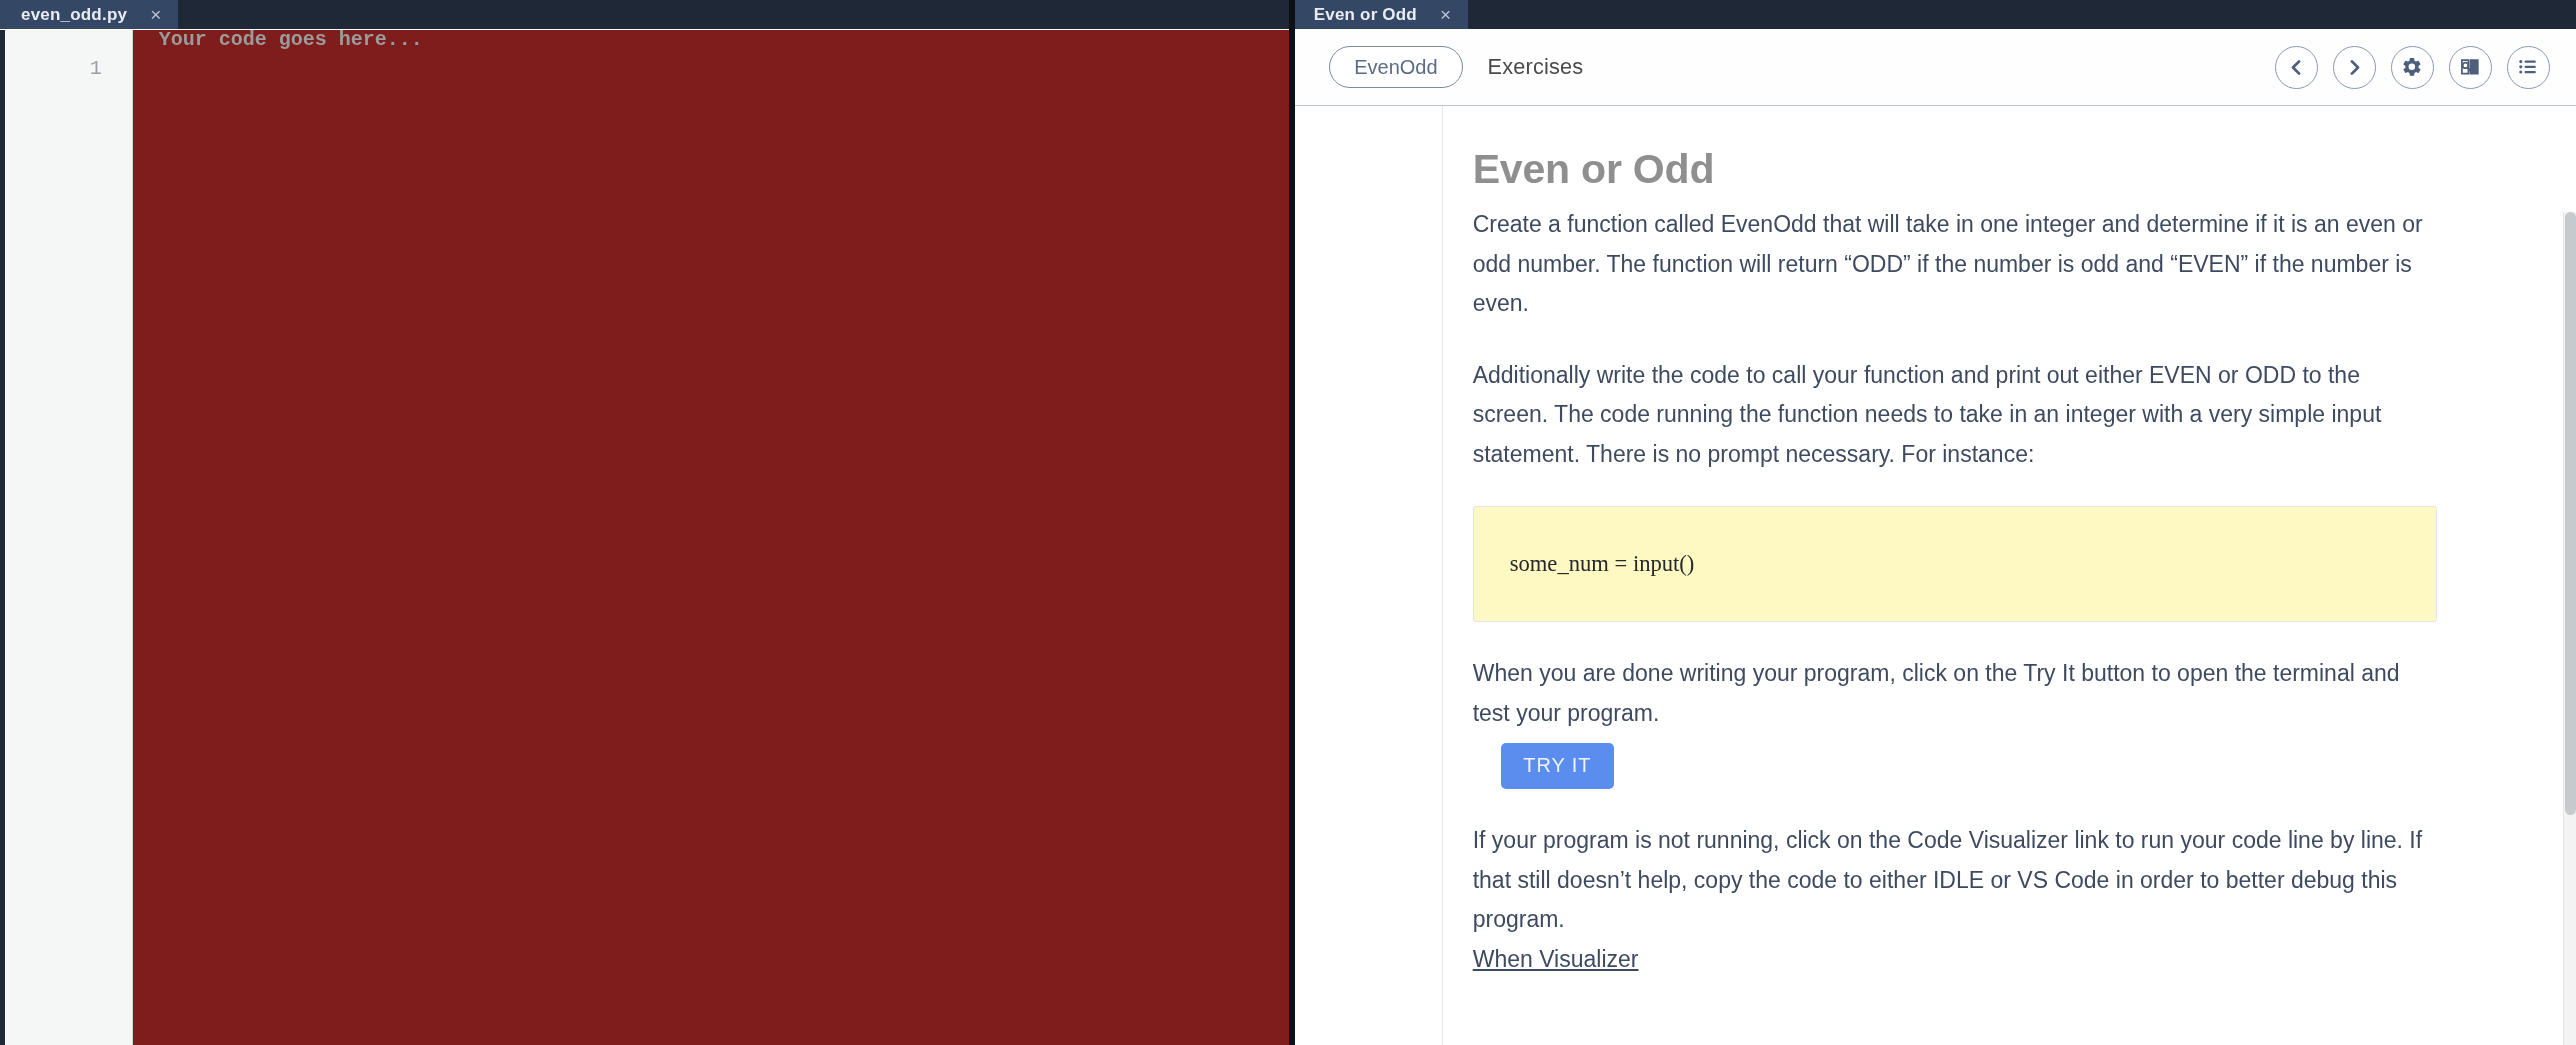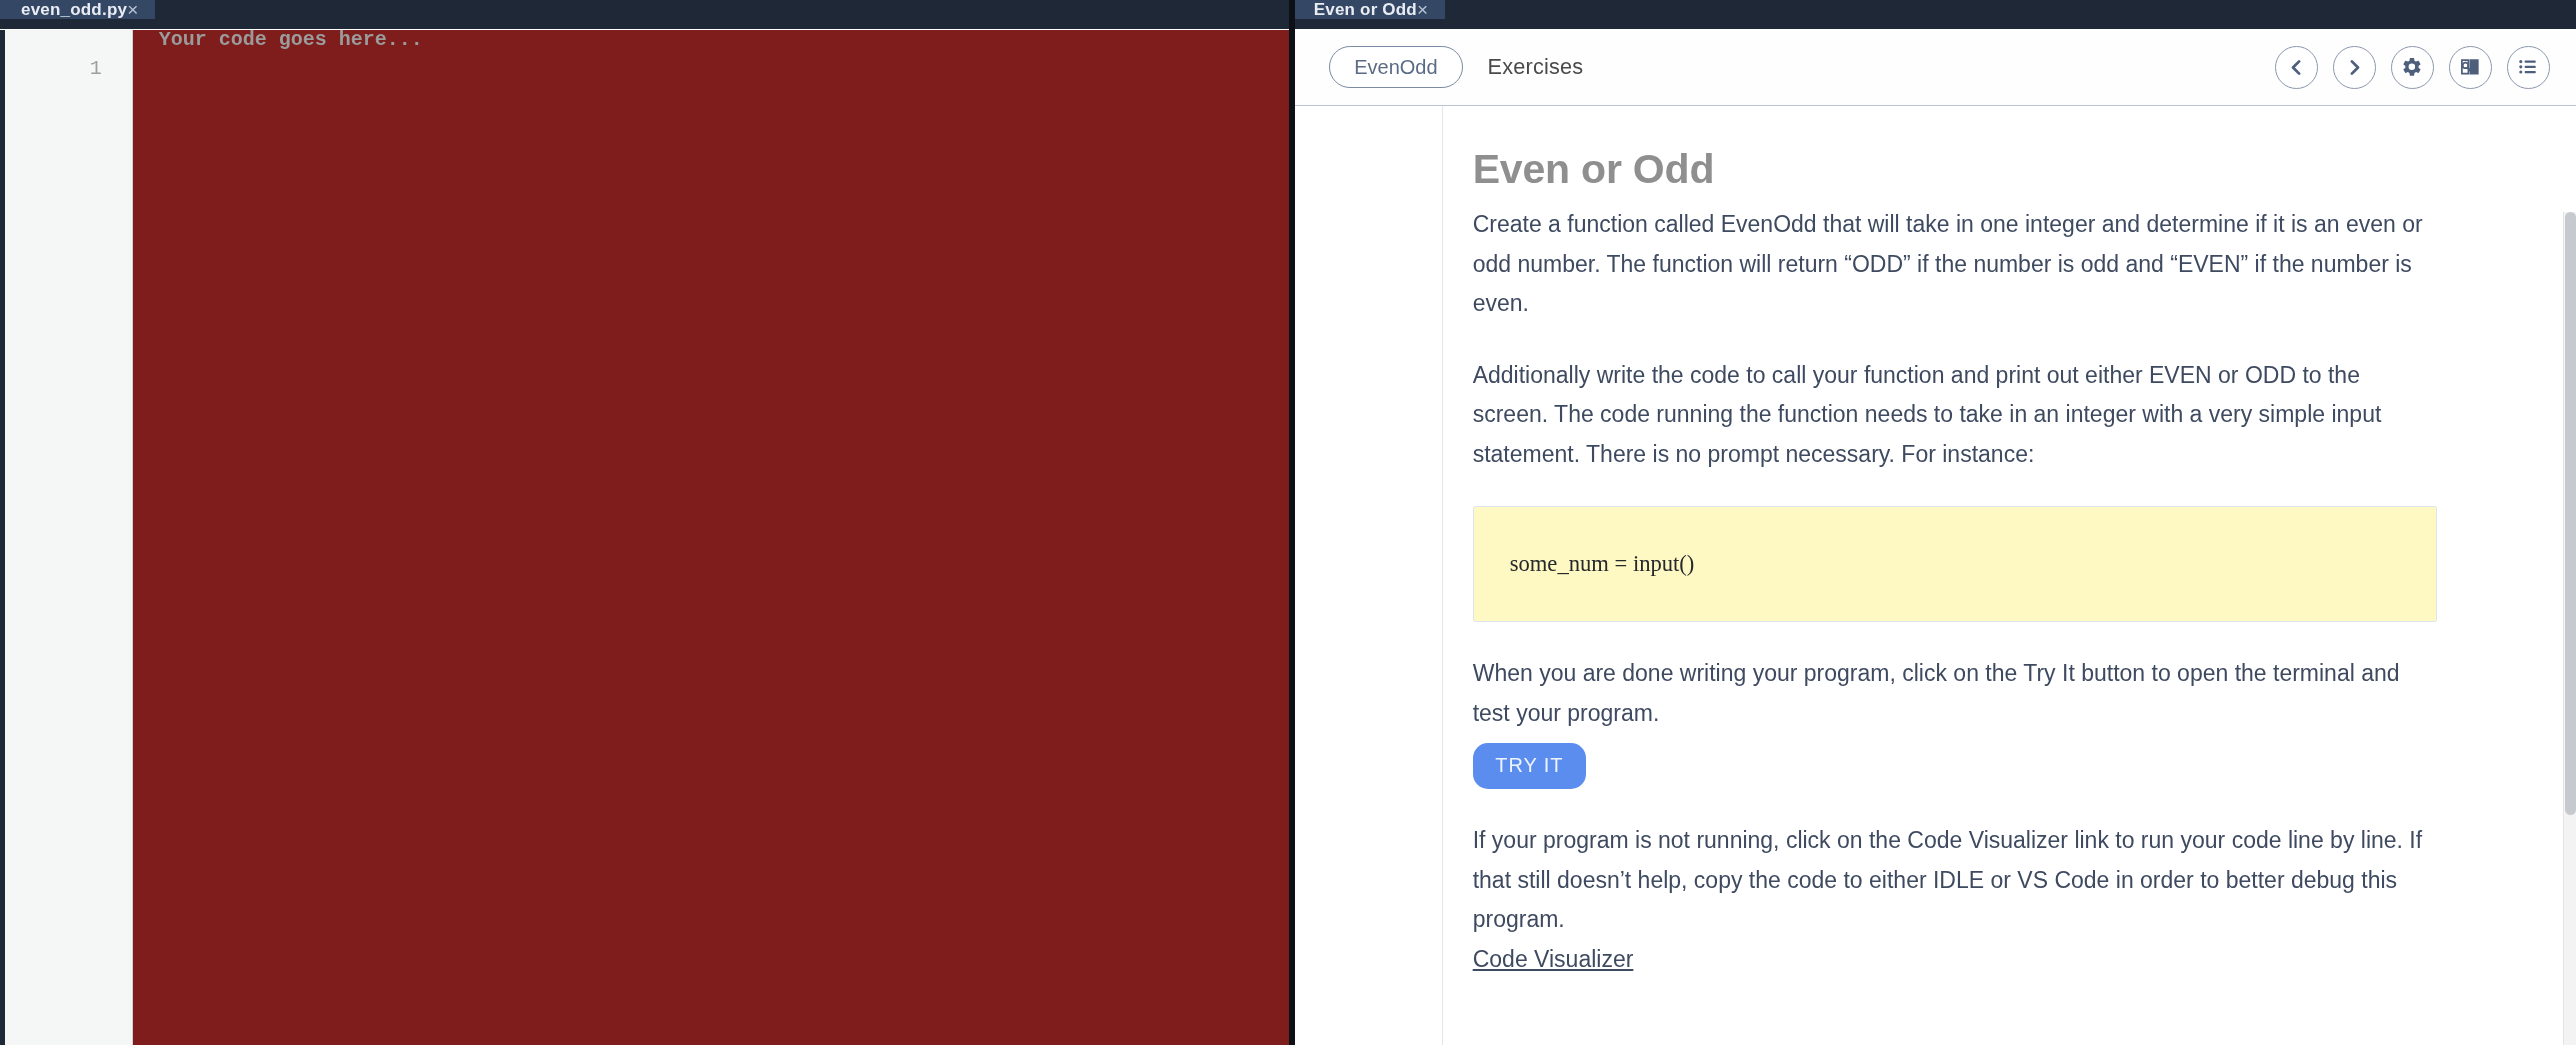--- a/index.html
+++ b/index.html
@@ -32,29 +32,29 @@
     height: 29px;
     background: #1e2836;
     display: flex;
     align-items: stretch;
     flex: 0 0 29px;
   }
 
   .tab {
     display: flex;
     align-items: center;
-    gap: 0;
+    gap: 23px;
     padding: 0 17px 0 21px;
     background: #344765;
     color: #e9edf3;
     font-size: 17px;
     font-weight: bold;
     letter-spacing: 0.2px;
     cursor: default;
-    height: 19px;
+    height: 29px;
   }
   .tab .tab-title { white-space: nowrap; }
   .tab-close {
     color: #b9c3d2;
     font-size: 19px;
     line-height: 1;
     font-weight: normal;
     cursor: pointer;
   }
 
@@ -234,24 +234,25 @@
   }
 
   .try-it-btn {
     display: inline-block;
     background: #5b8def;
     color: #eef3fd;
     border: none;
     font-size: 20px;
     letter-spacing: 0.9px;
     padding: 11.3px 22.6px 12.2px;
-    border-radius: 15px;
+    border-radius: 5px;
     cursor: pointer;
     margin-bottom: 32px;
     font-family: "Liberation Sans", sans-serif;
+    margin-left: 28px;
   }
 
   .vis-link {
     font-size: 23px;
     color: #3e4a60;
     text-decoration: underline;
     cursor: pointer;
     display: inline-block;
   }
 
@@ -381,21 +382,21 @@
           <div class="code-line">some_num = input()</div>
         </div>
 
 
         <p class="ex-para" style="margin-bottom:9.4px;">When you are done writing your program, click on the Try It button to open the terminal and test your program.</p>
 
         <button class="try-it-btn">TRY IT</button>
 
         <p class="ex-para" style="margin-bottom:5.7px;">If your program is not running, click on the Code Visualizer link to run your code line by line. If that still doesn’t help, copy the code to either IDLE or VS Code in order to better debug this program.</p>
 
-        <a class="vis-link">Code Visualizer</a>
+        <a class="vis-link">When Visualizer</a>
       </div>
 
       <div class="ex-scrollbar">
         <div class="ex-scrollthumb"></div>
       </div>
     </div>
 
   </div>
 </div>
 

